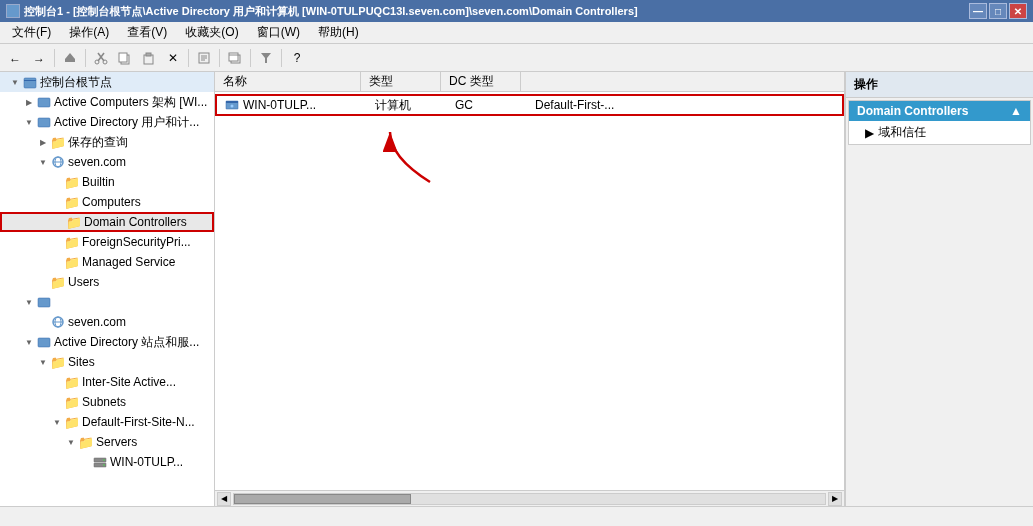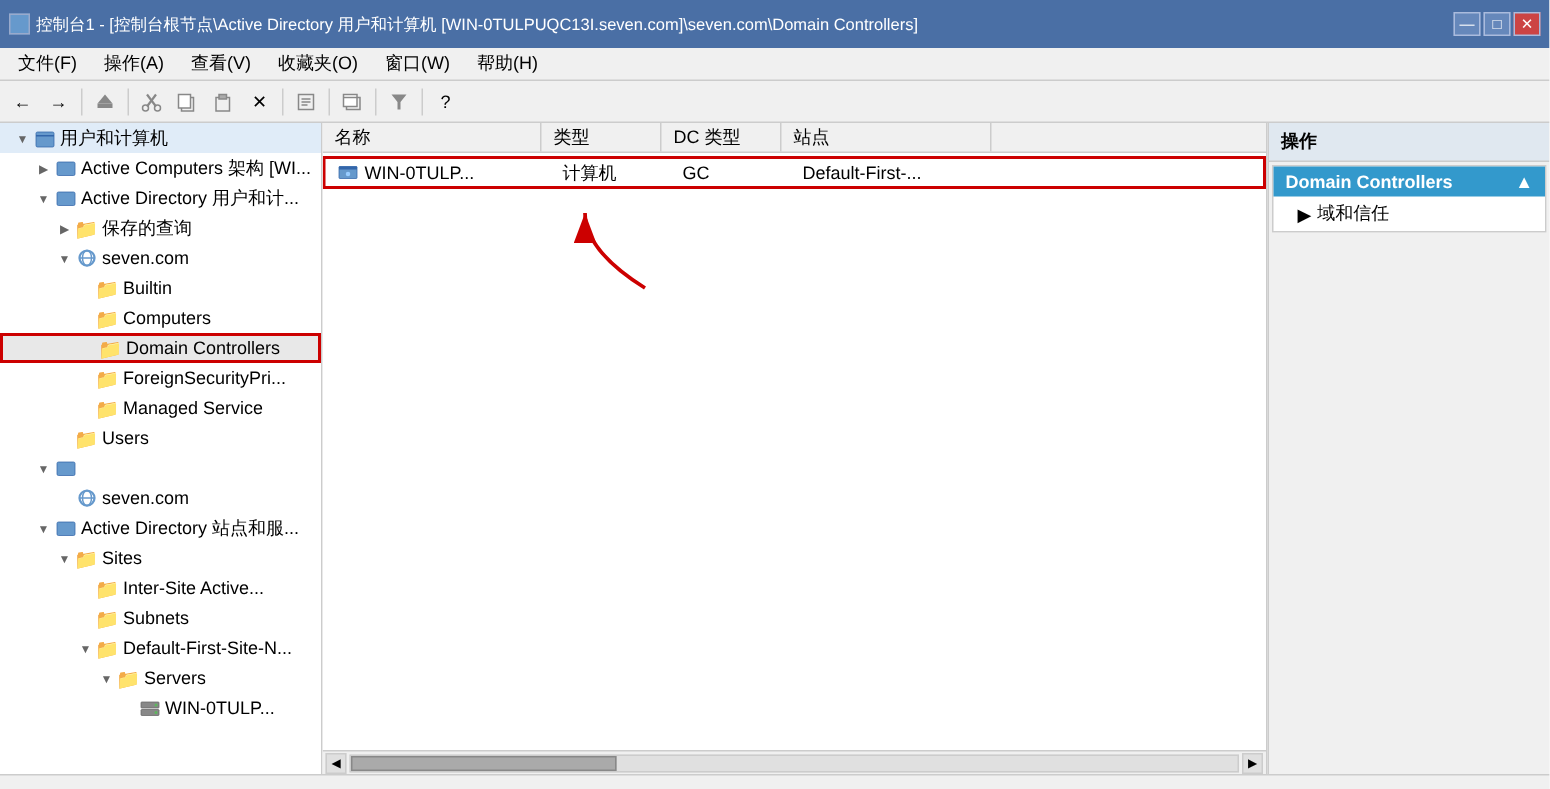--- a/index.html
+++ b/index.html
@@ -10,25 +10,26 @@
       width: 1033px;
       height: 526px;
       overflow: hidden;
       user-select: none;
     }
 
     
     .title-bar {
       background: #4a6fa5;
       color: white;
-      height: 32px;
+      height: 22px;
       display: flex;
       align-items: center;
       padding: 0 6px;
       justify-content: space-between;
+      font-weight: bold;
     }
     .title-bar-left {
       display: flex;
       align-items: center;
       gap: 4px;
       font-size: 11px;
     }
     .title-bar-icon {
       width: 14px;
       height: 14px;
@@ -391,21 +392,21 @@
 
     <div class="tree-item" style="background:#e0ecf8;">
       <span class="tree-indent" style="width:4px"></span>
       <span class="tree-expander">▼</span>
       <span class="tree-icon">
         <svg width="14" height="14" viewBox="0 0 14 14">
             <rect x="1" y="3" width="12" height="10" fill="#6699cc" stroke="#3366aa" stroke-width="0.5" rx="1"></rect>
             <rect x="1" y="5" width="12" height="1" fill="#3366aa"></rect>
           </svg>
       </span>
-      <span class="tree-label">用户和计算机</span>
+      <span class="tree-label">控制台根节点</span>
     </div>
 
     <div class="tree-item">
       <span class="tree-indent" style="width:18px"></span>
       <span class="tree-expander">▶</span>
       <span class="tree-icon">
         <svg width="14" height="14" viewBox="0 0 14 14">
             <rect x="1" y="3" width="12" height="9" fill="#6699cc" stroke="#3366aa" stroke-width="0.5" rx="1"></rect>
           </svg>
       </span>
@@ -570,21 +571,20 @@
   </div>
 
   <div class="center-wrapper">
 
     <div class="center-pane">
 
       <div class="list-header">
         <div class="list-col" style="width:146px">名称</div>
         <div class="list-col" style="width:80px">类型</div>
         <div class="list-col" style="width:80px">DC 类型</div>
-        <div class="list-col" style="width:140px">站点</div>
       </div>
 
       <div class="list-body">
 
         <div class="list-row" style="border: 2px solid #cc0000; background: white; margin: 2px 0;">
           <div class="list-cell" style="width:150px;">
             <span style="margin-right:4px;">
               <svg width="14" height="14" viewBox="0 0 14 14" style="vertical-align:middle">
                   <rect x="1" y="3" width="12" height="8" fill="#6699cc" stroke="#3366aa" stroke-width="0.5" rx="0.5"></rect>
                   <rect x="1" y="3" width="12" height="2" fill="#3366aa"></rect>

